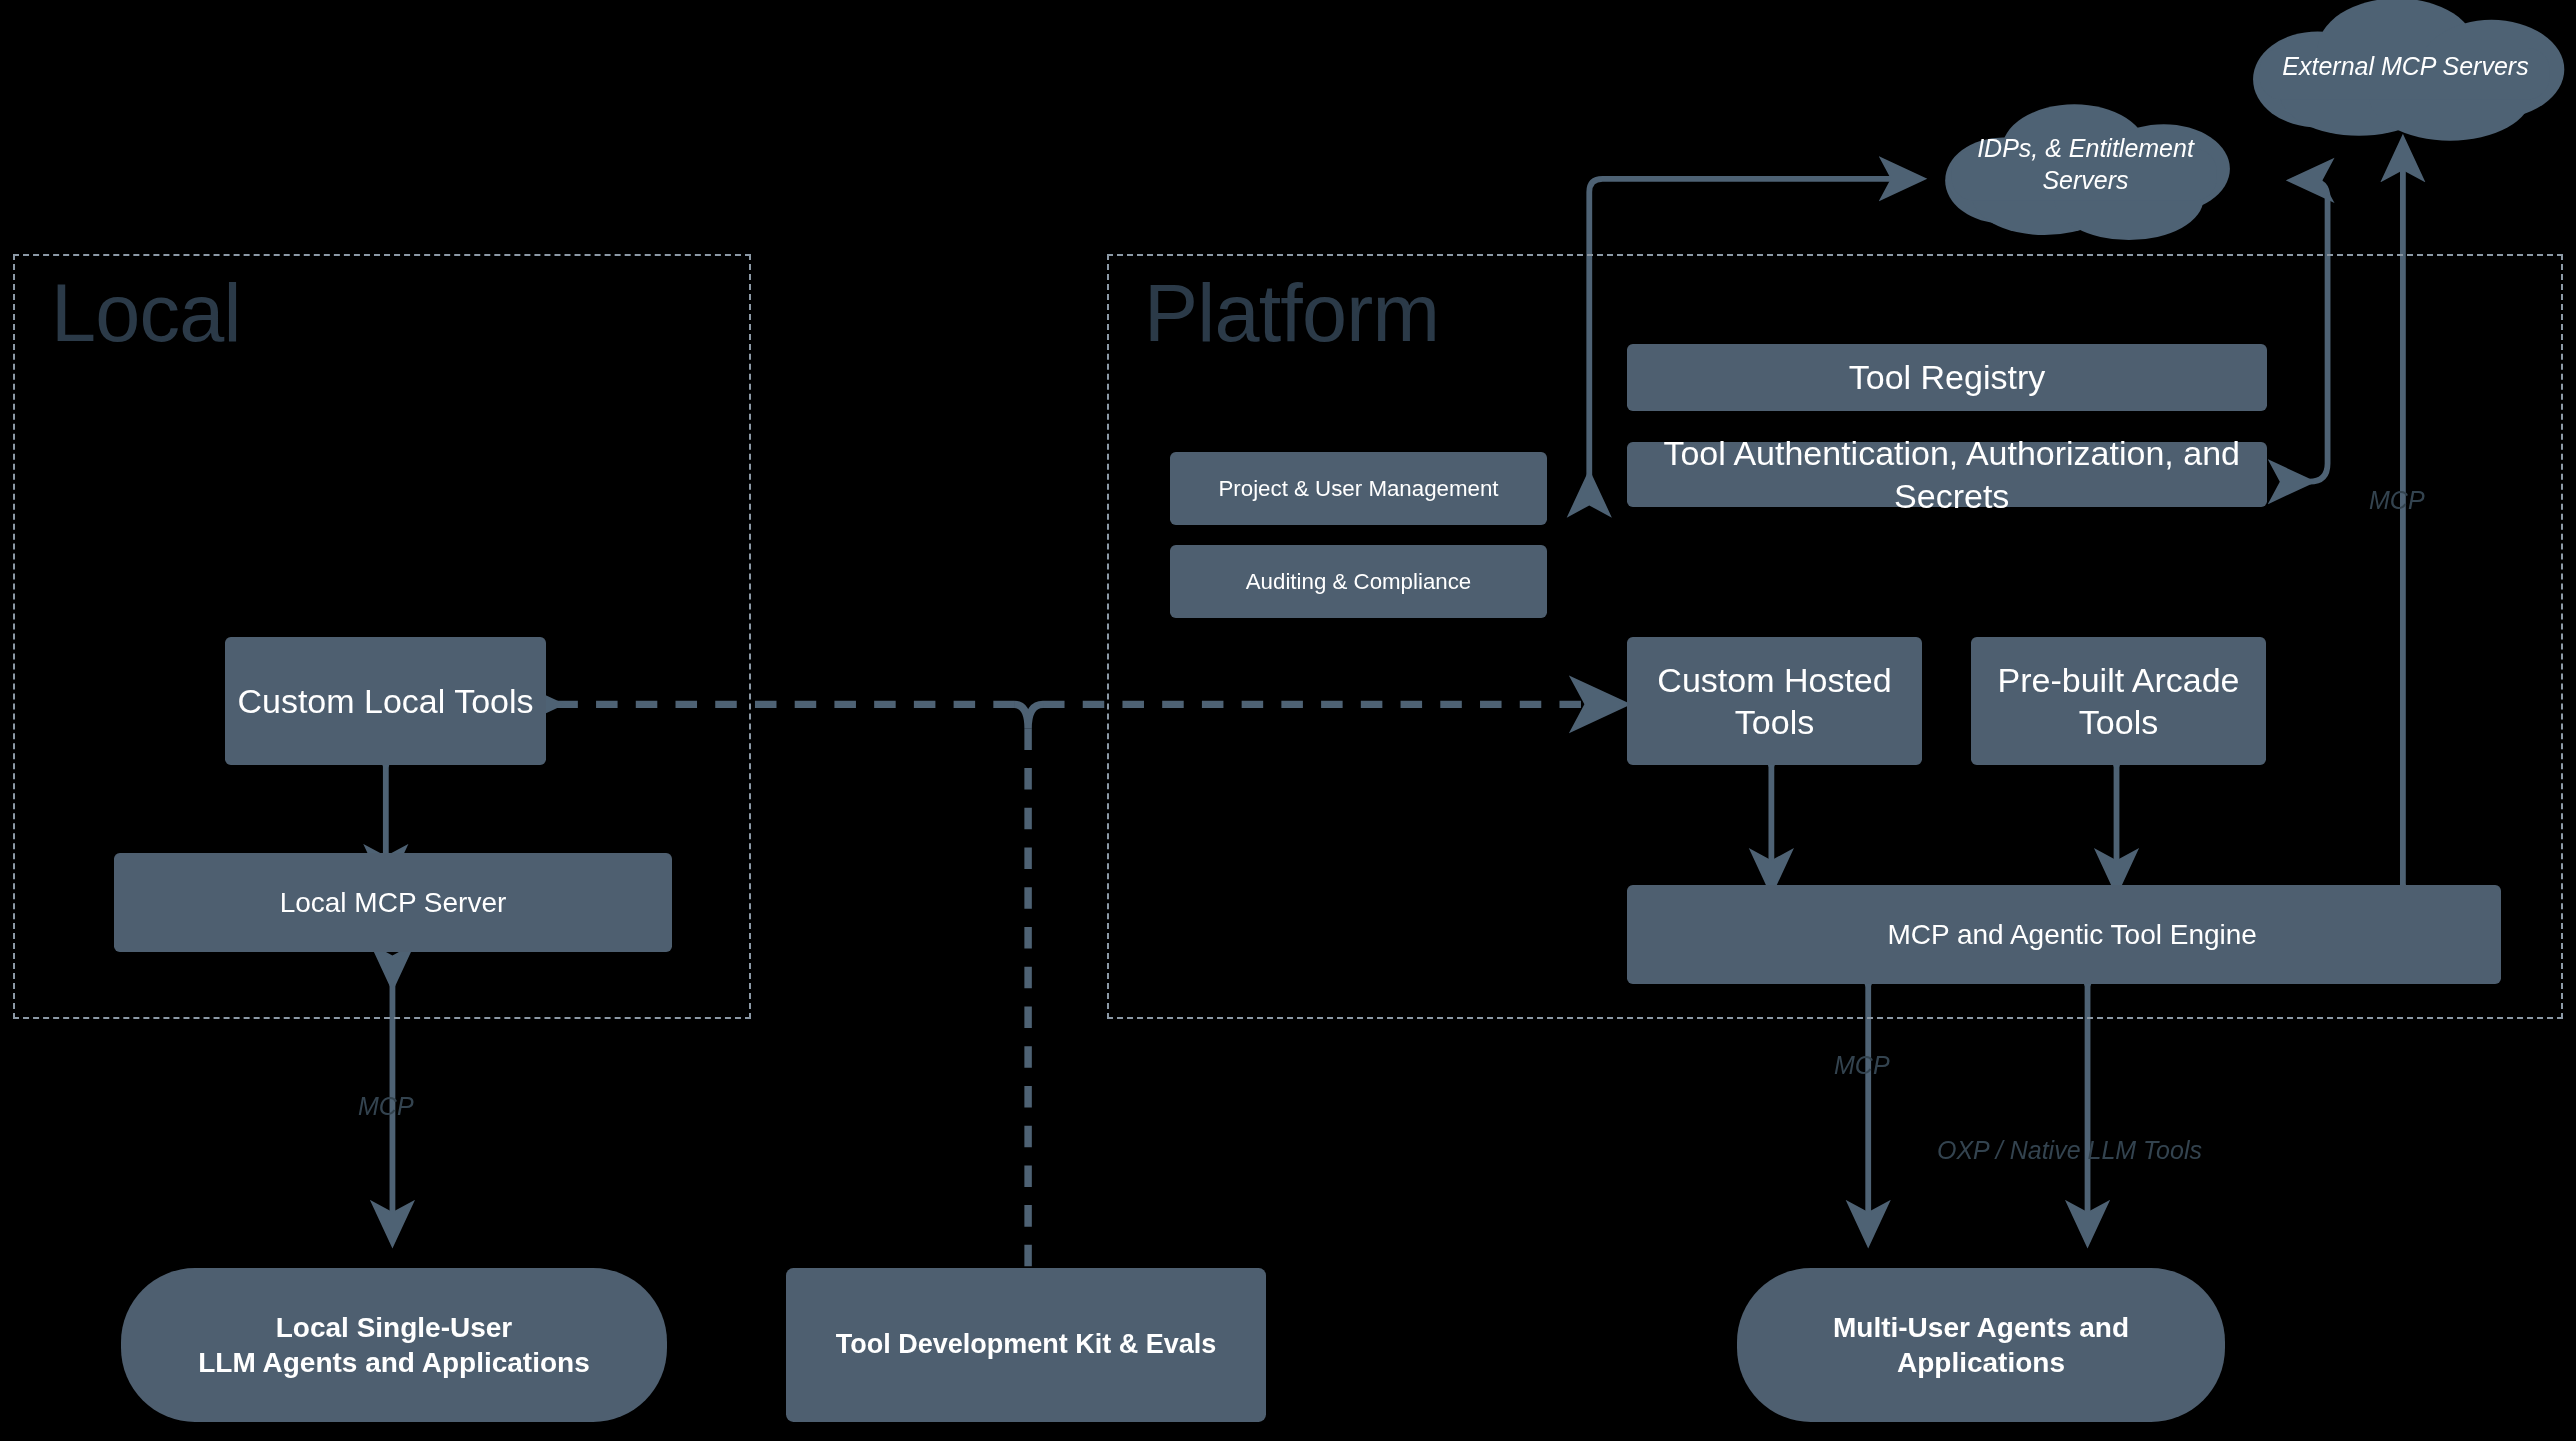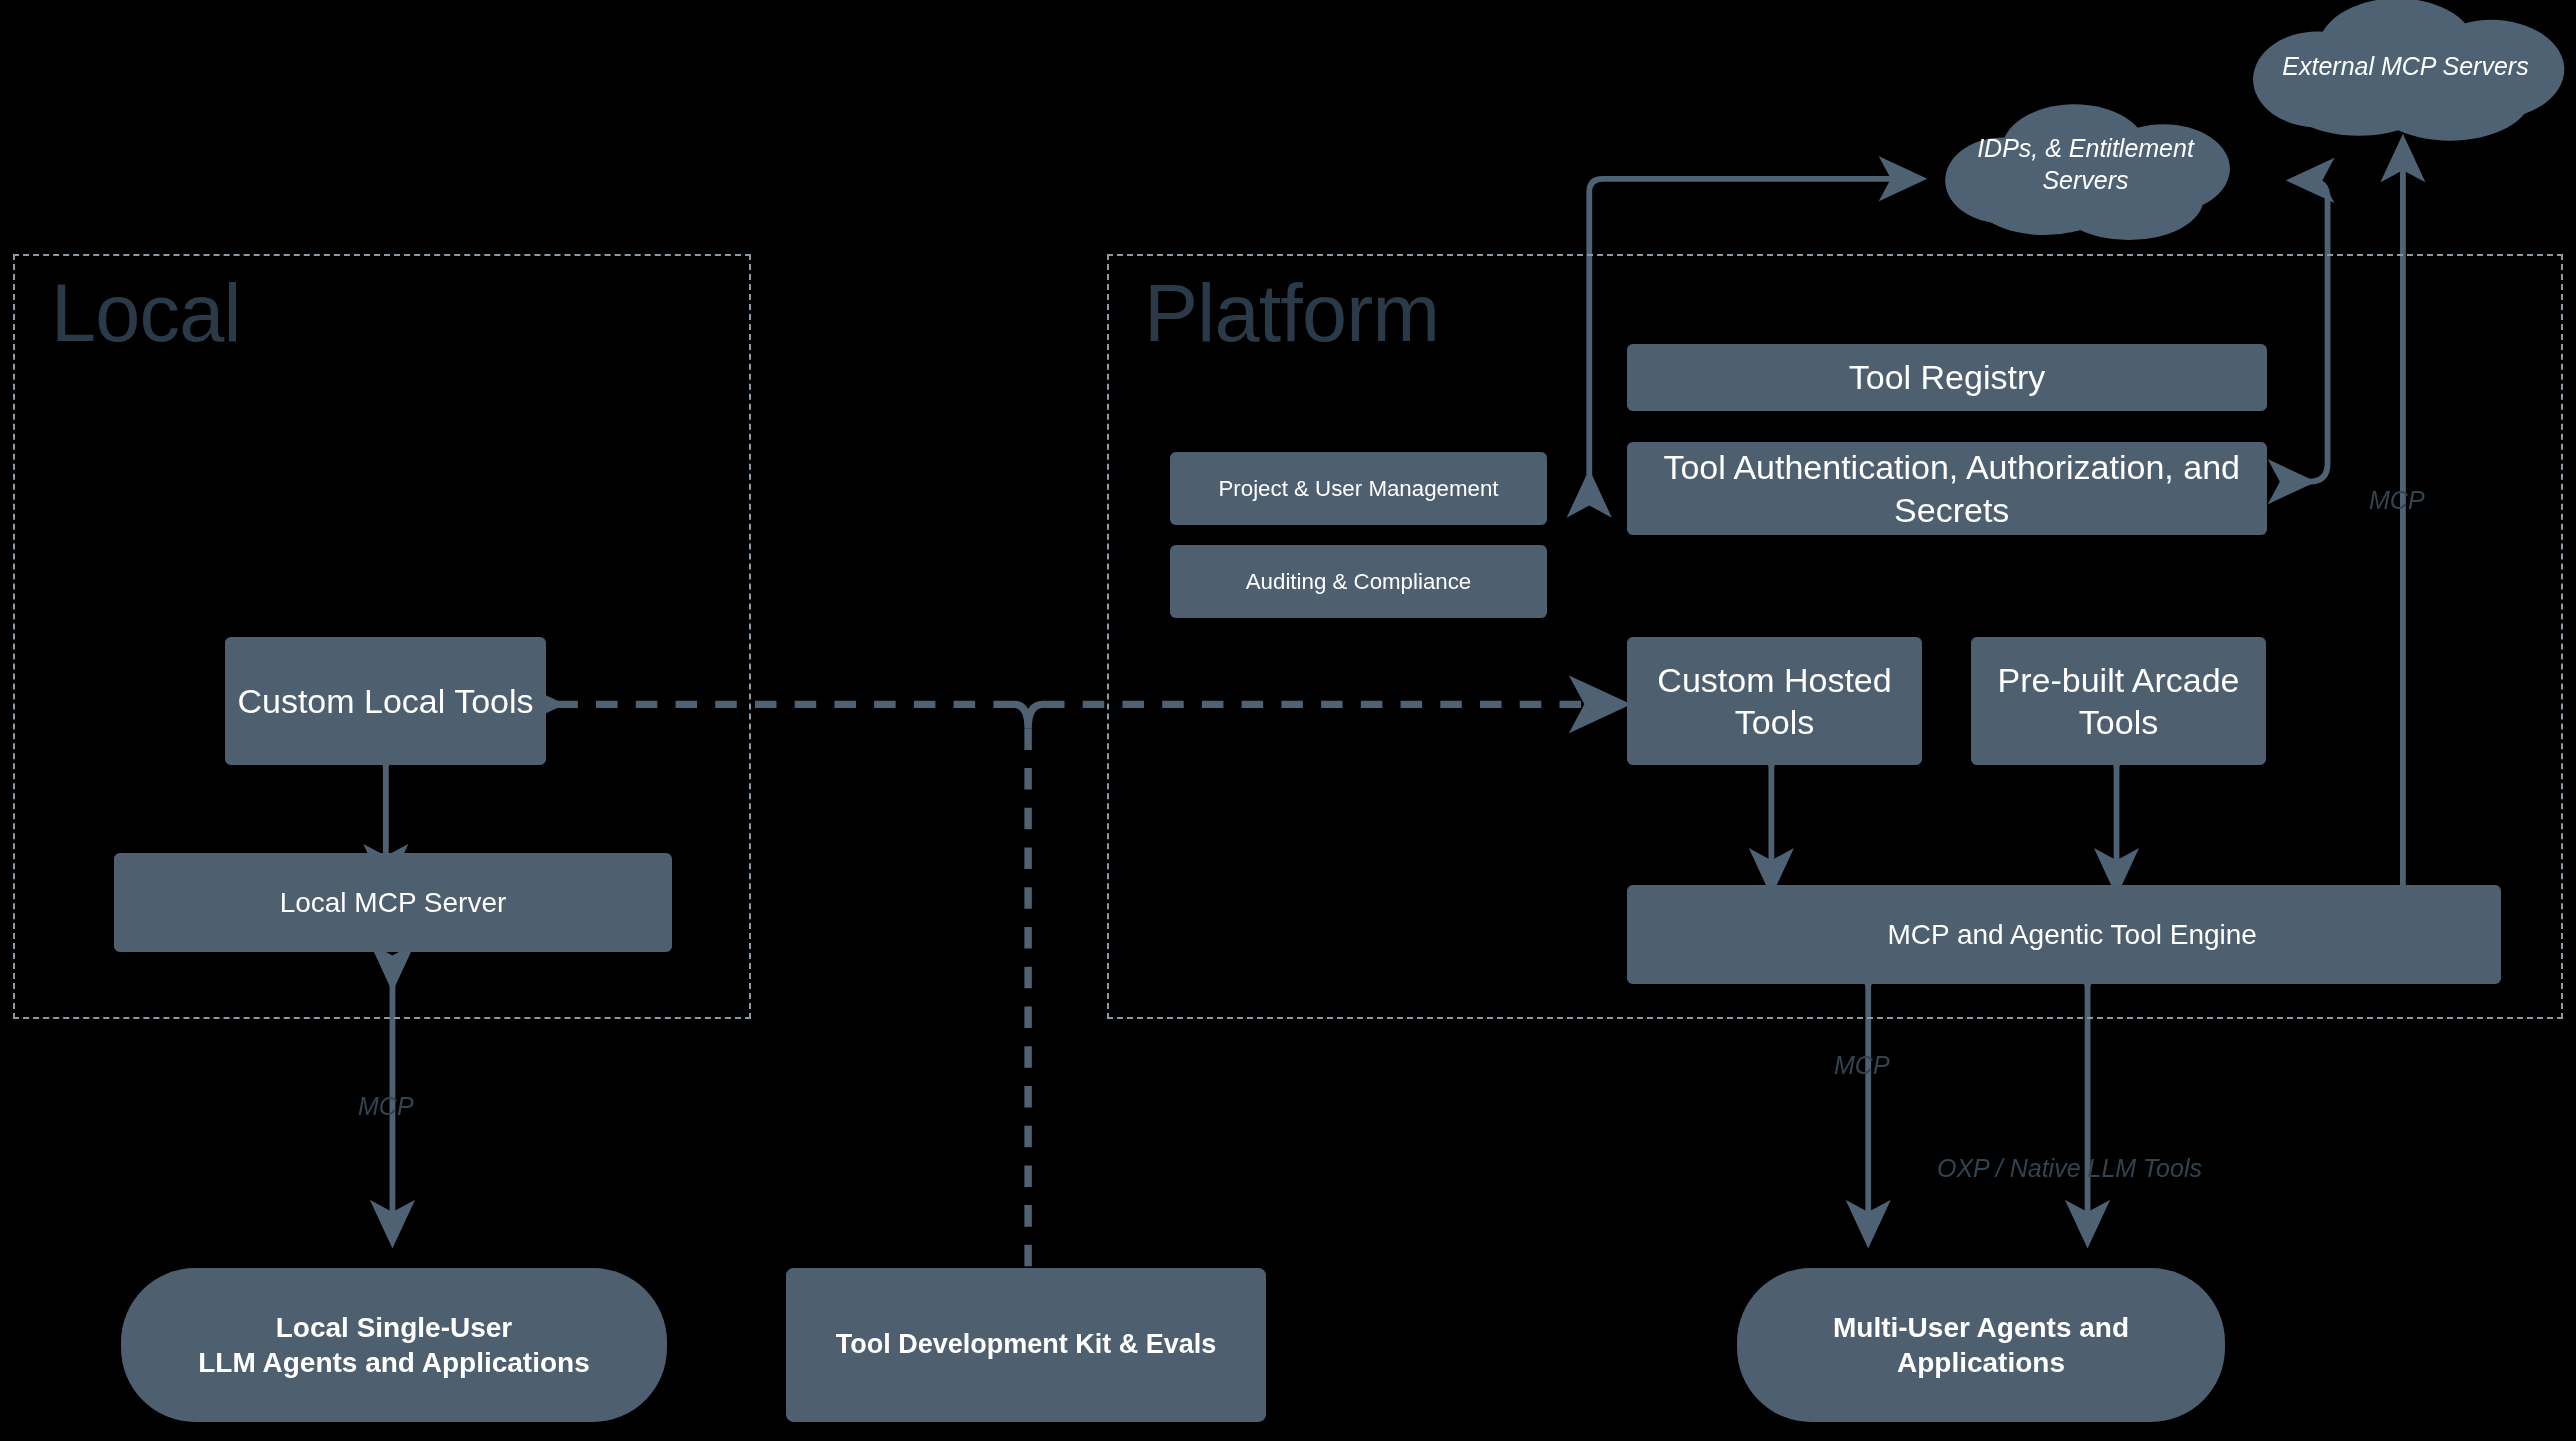--- a/index.html
+++ b/index.html
@@ -154,21 +154,21 @@
   <div class="node mid" style="left:225px;top:637px;width:321px;height:128px;">Custom Local Tools</div>
 
   <div class="node big" style="left:114px;top:853px;width:558px;height:99px;">Local MCP Server</div>
 
   <div class="node small" style="left:1170px;top:452px;width:377px;height:73px;">Project &amp; User Management</div>
 
   <div class="node small" style="left:1170px;top:545px;width:377px;height:73px;">Auditing &amp; Compliance</div>
 
   <div class="node mid" style="left:1627px;top:344px;width:640px;height:67px;">Tool Registry</div>
 
-  <div class="node mid" style="left:1627px;top:442px;width:640px;height:93px;padding-left:21px;">Tool Authentication, Authorization, and Secrets</div>
+  <div class="node mid" style="left:1627px;top:442px;width:640px;height:65px;padding-left:21px;">Tool Authentication, Authorization, and Secrets</div>
 
 
   <div class="node mid" style="left:1627px;top:637px;width:295px;height:128px;">Custom Hosted Tools</div>
 
   <div class="node mid" style="left:1971px;top:637px;width:295px;height:128px;">Pre-built Arcade Tools</div>
 
   <div class="node big" style="left:1627px;top:885px;width:874px;height:99px;padding-left:28px;">MCP and Agentic Tool Engine</div>
 
   <div class="node big bold pill" style="left:121px;top:1268px;width:546px;height:154px;white-space:pre-line;">Local Single-User
 LLM Agents and Applications</div>
@@ -177,16 +177,16 @@
 
   <div class="node big bold pill" style="left:1737px;top:1268px;width:488px;height:154px;white-space:pre-line;">Multi-User Agents and
 Applications</div>
 
   <div class="edge-label" style="left:358px;top:1094px;">MCP</div>
 
   <div class="edge-label" style="left:1834px;top:1053px;">MCP</div>
 
   <div class="edge-label" style="left:2369px;top:488px;">MCP</div>
 
-  <div class="edge-label" style="left:1937px;top:1138px;margin-top:18px;">OXP / Native LLM Tools</div>
+  <div class="edge-label" style="left:1937px;top:1138px;">OXP / Native LLM Tools</div>
 
 </div>
 
 
 </body></html>

